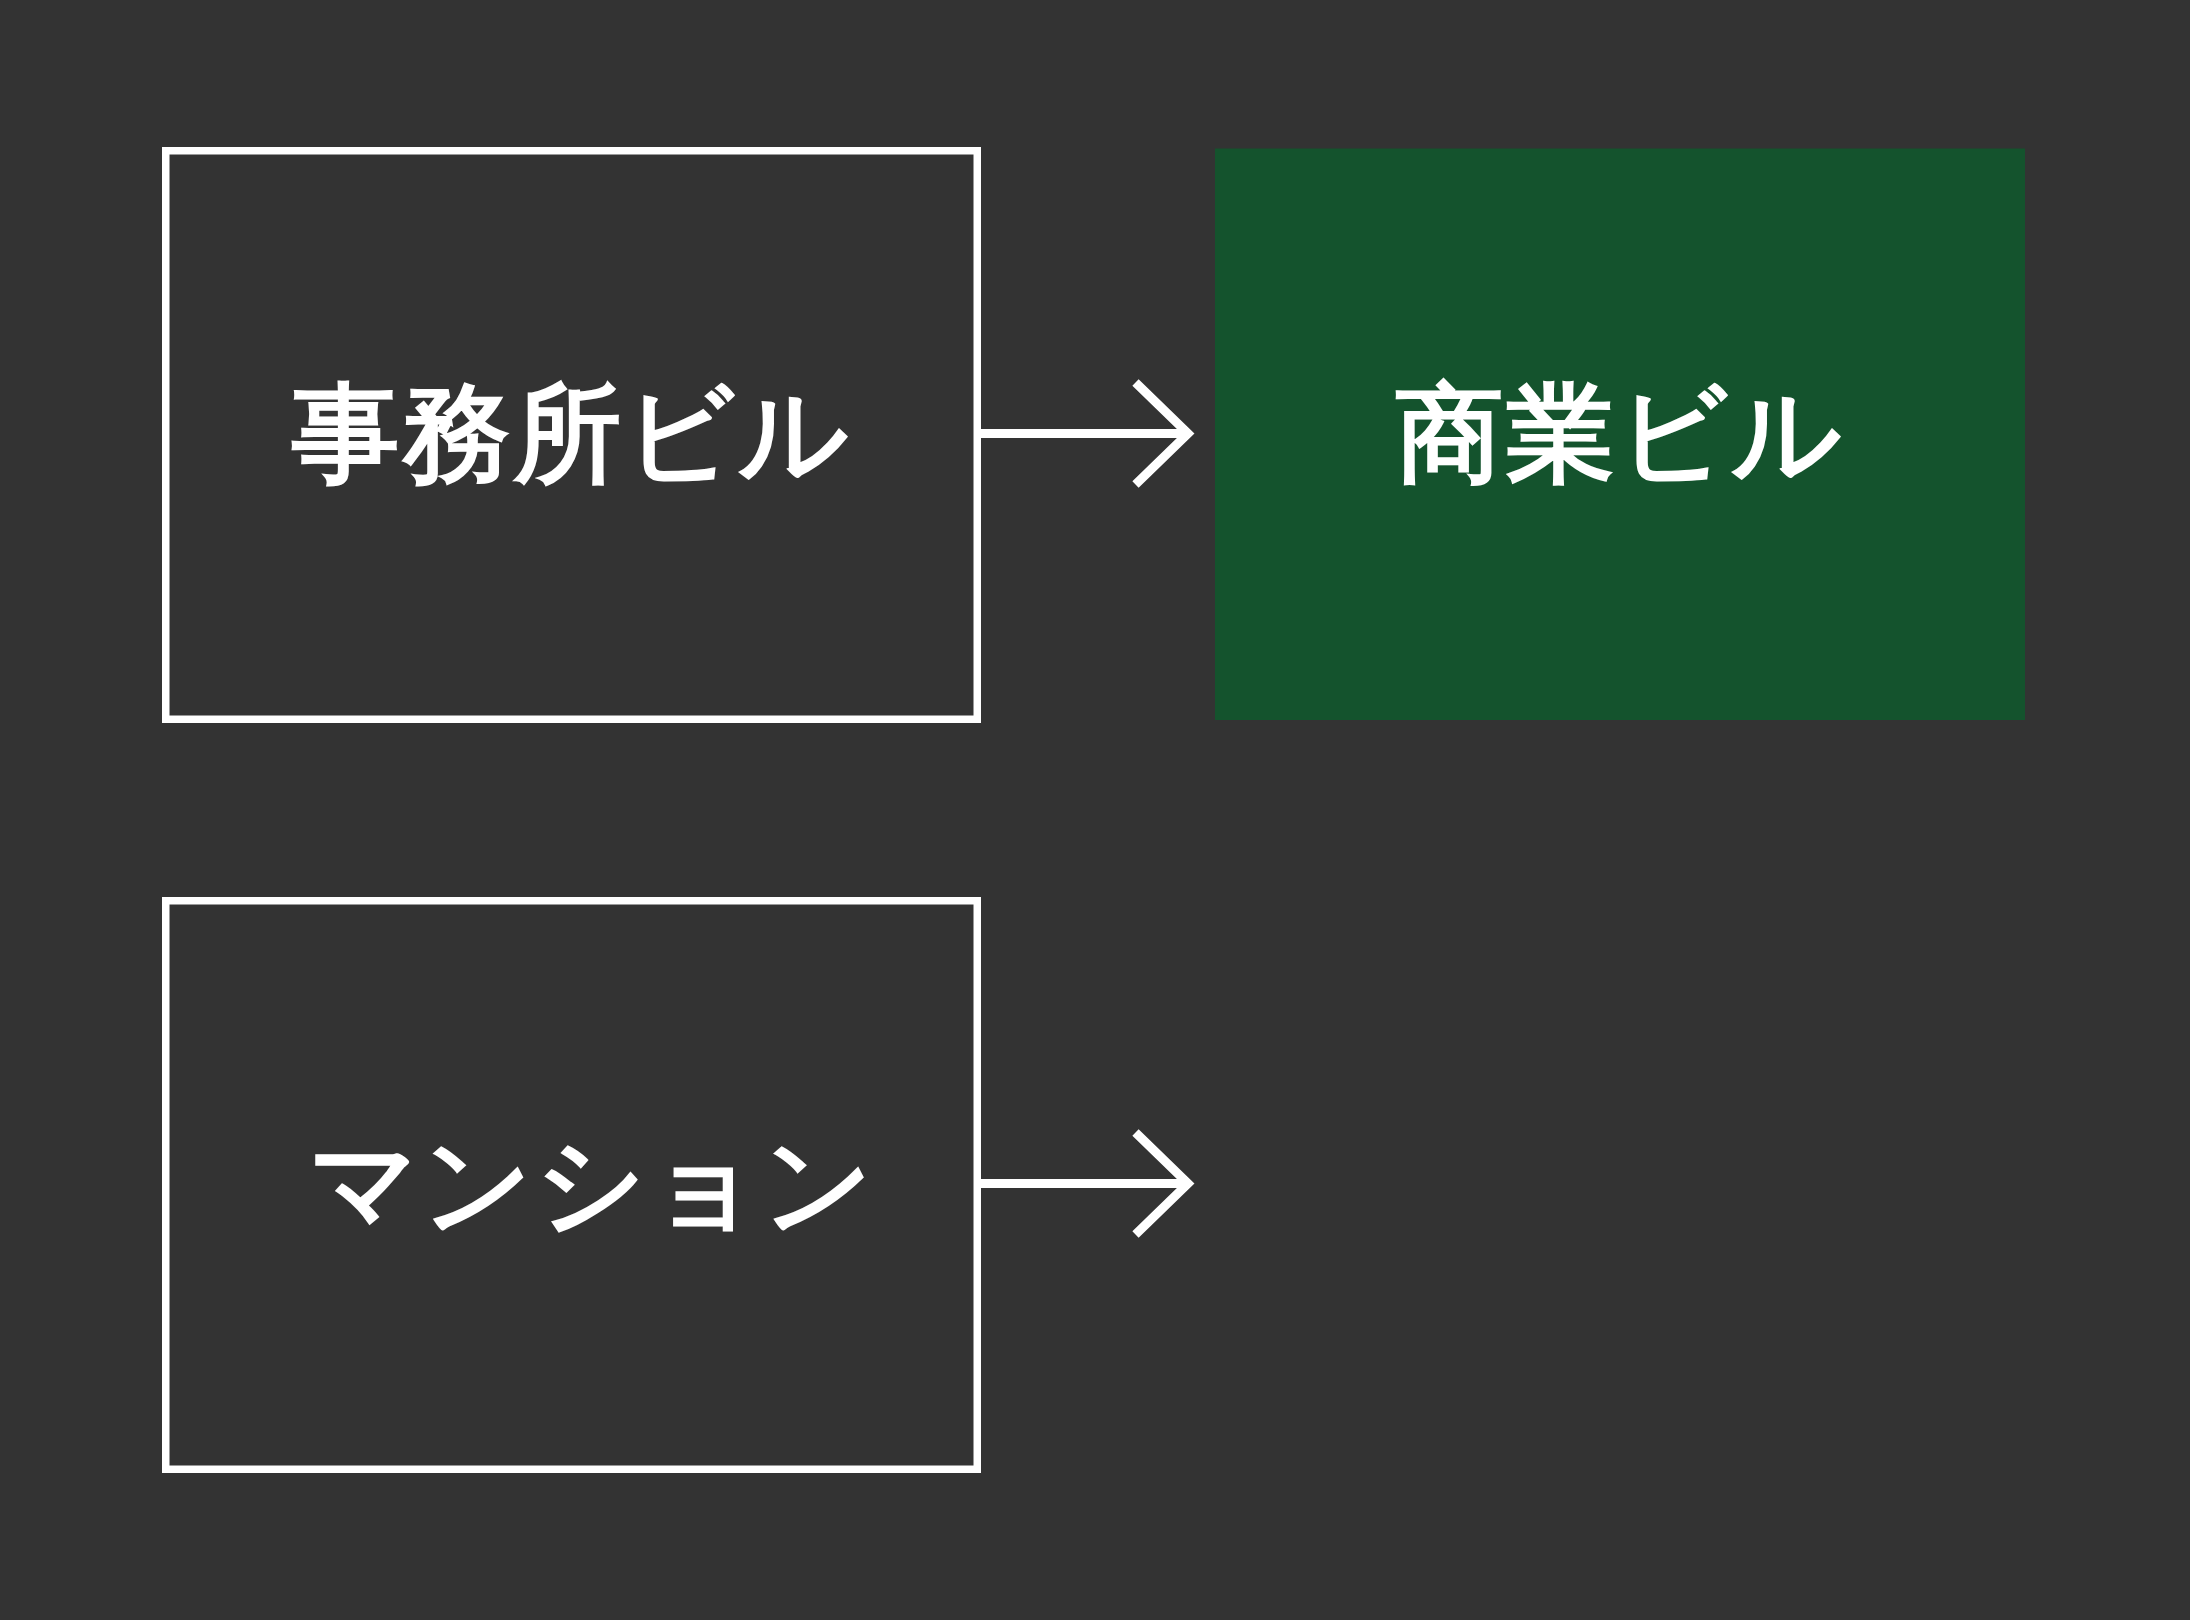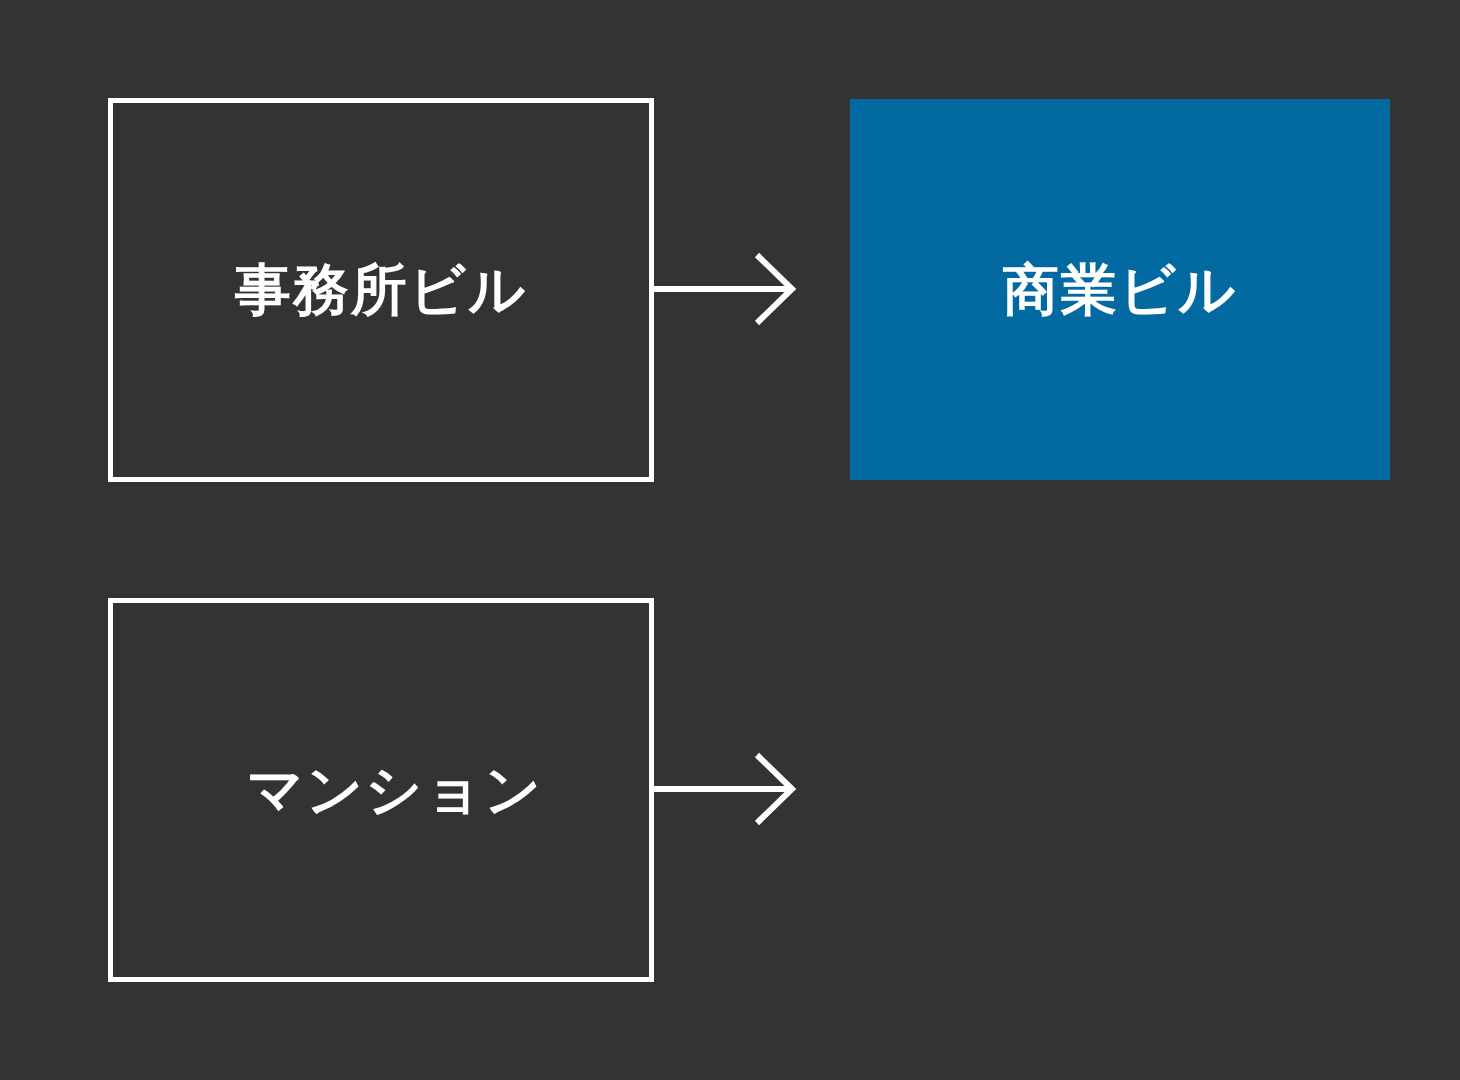--- a/index.html
+++ b/index.html
@@ -17,38 +17,38 @@
   }
   .box {
     position: absolute;
     display: flex;
     align-items: center;
     justify-content: center;
     box-sizing: border-box;
   }
   .box-label {
     color: #FFFFFF;
-    font-size: 56px;
+    font-size: 72px;
     font-weight: 700;
     letter-spacing: 2px;
     white-space: nowrap;
     line-height: 1;
   }
   .src-box {
     left: 108px;
     width: 546px;
     height: 384px;
     border: 5px solid #FFFFFF;
     background: transparent;
   }
   .tgt-box {
-    left: 850px;
+    left: 810px;
     width: 540px;
     height: 381px;
-    background: #0369a1;
+    background: #14532d;
   }
   .row1-src { top: 98px; }
   .row1-tgt { top: 99px; }
   .row2-src { top: 598px; padding-left: 28px; }
   .row2-tgt { top: 599px; }
   .arrow {
     position: absolute;
     left: 651px;
     width: 160px;
     height: 80px;

